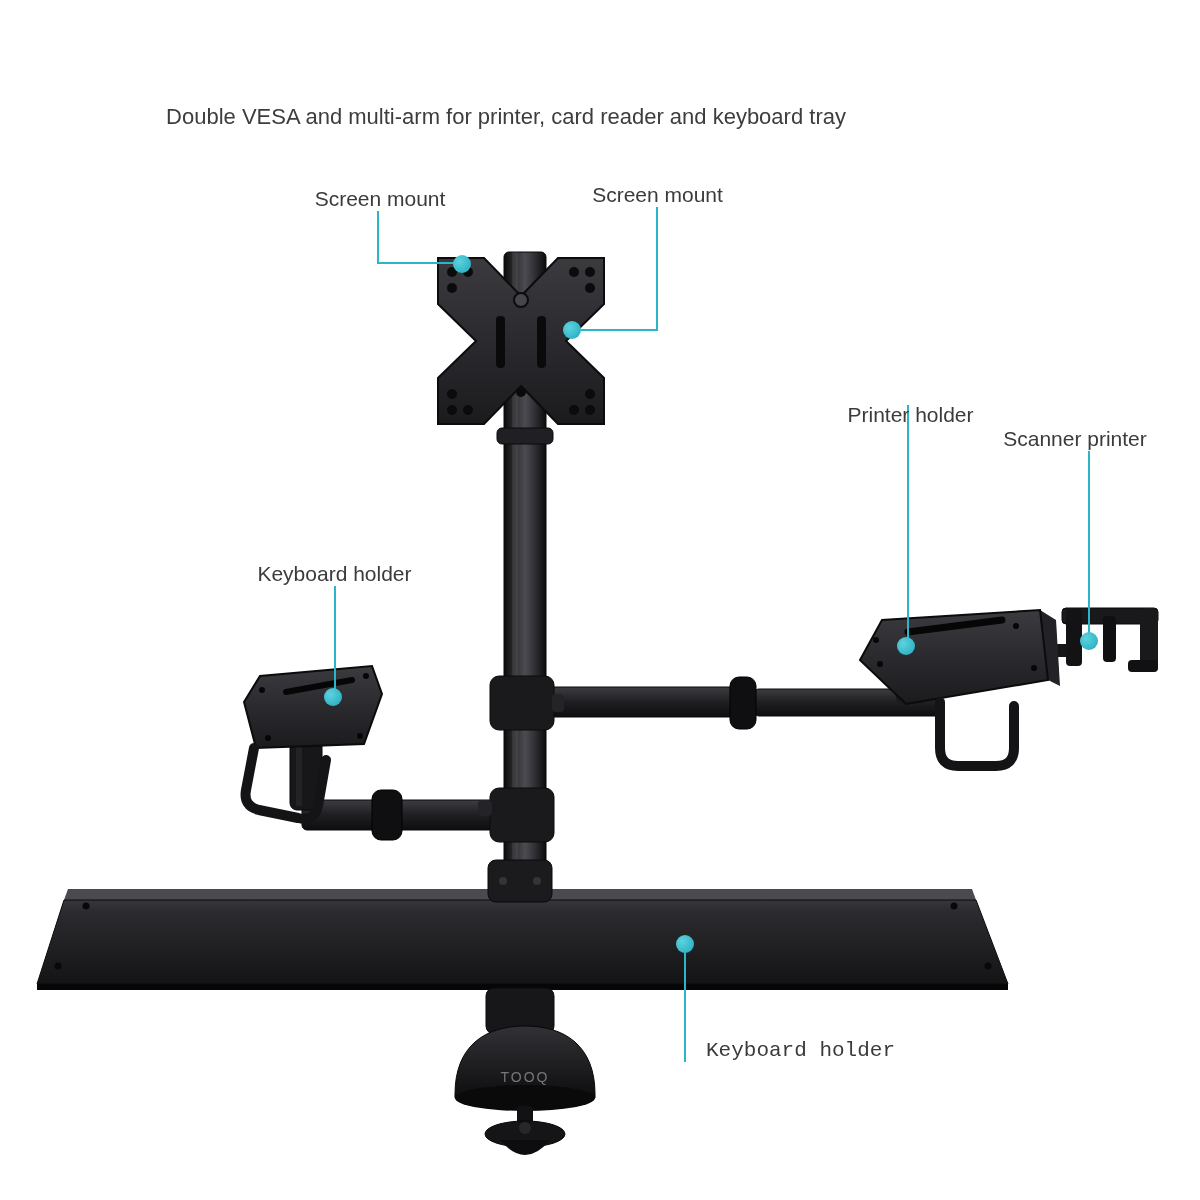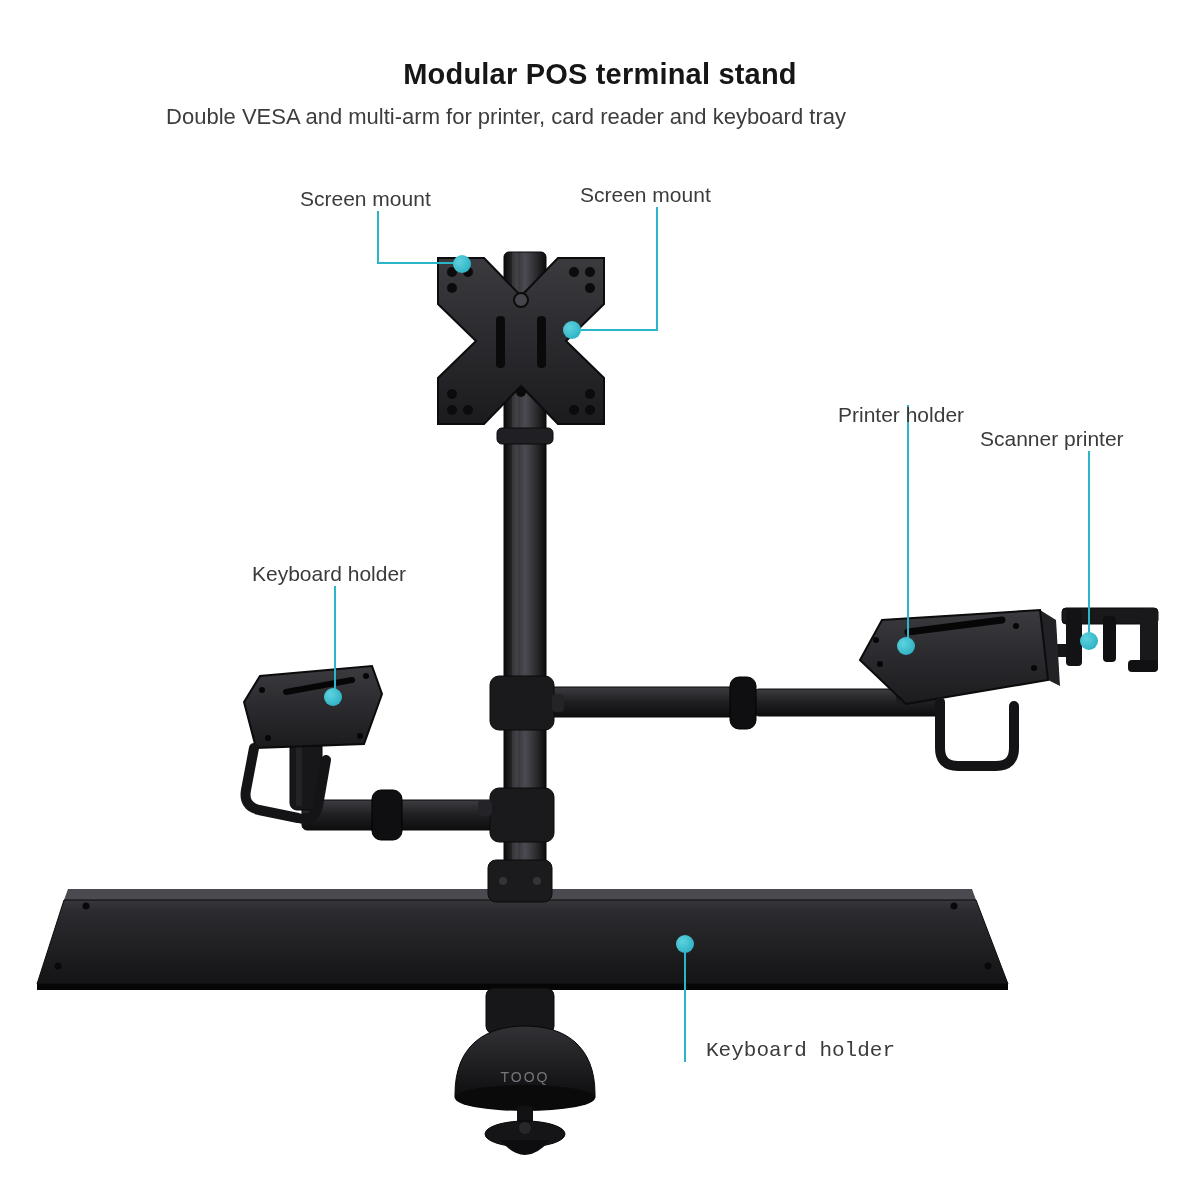--- a/index.html
+++ b/index.html
@@ -3,21 +3,21 @@
 <meta charset="utf-8">
 <style>
   html,body{margin:0;padding:0;background:#ffffff;}
   #page{position:relative;width:1200px;height:1200px;background:#ffffff;overflow:hidden;
         font-family:"Liberation Sans", sans-serif;}
   .title{position:absolute;top:58px;left:0;width:1200px;text-align:center;
          font-size:29px;font-weight:bold;color:#161616;letter-spacing:0.2px;}
   .subtitle{position:absolute;top:104px;left:0;width:1012px;text-align:center;
             font-size:22px;color:#3d3d3d;}
   .callout-label{position:absolute;font-size:21px;color:#3b3b3b;}
-  .center{text-align:left;}
+  .center{text-align:center;}
   .callout-line{position:absolute;background:#2ab5c8;}
   .callout-dot{position:absolute;width:18px;height:18px;border-radius:50%;
                background:radial-gradient(circle at 35% 35%, #5ed2de, #1fa9bd);}
   svg{position:absolute;left:0;top:0;}
 </style>
 </head>
 <body>
 
 <div id="page">
 
@@ -156,21 +156,20 @@
     </g>
 
     <g>
       <rect x="517" y="1106" width="16" height="24" rx="4" fill="#121214"></rect>
       <ellipse cx="525" cy="1134" rx="40" ry="13" fill="#151518" stroke="#060606"></ellipse>
       <path d="M500,1140 Q525,1170 550,1140 Z" fill="#0d0d0f"></path>
       <circle cx="525" cy="1128" r="6" fill="#26262b"></circle>
     </g>
   </svg>
 
-  <div class="title">Modular POS terminal stand</div>
   <div class="subtitle">Double VESA and multi-arm for printer, card reader and keyboard tray</div>
 
   <div class="callout-line" style="left:377px;top:211px;width:2px;height:53px;"></div>
   <div class="callout-line" style="left:377px;top:262px;width:78px;height:2px;"></div>
   <div class="callout-line" style="left:656px;top:207px;width:2px;height:124px;"></div>
   <div class="callout-line" style="left:581px;top:329px;width:77px;height:2px;"></div>
   <div class="callout-line" style="left:907px;top:405px;width:2px;height:233px;"></div>
   <div class="callout-line" style="left:1088px;top:451px;width:2px;height:182px;"></div>
   <div class="callout-line" style="left:334px;top:586px;width:2px;height:103px;"></div>
   <div class="callout-line" style="left:684px;top:952px;width:2px;height:110px;"></div>

